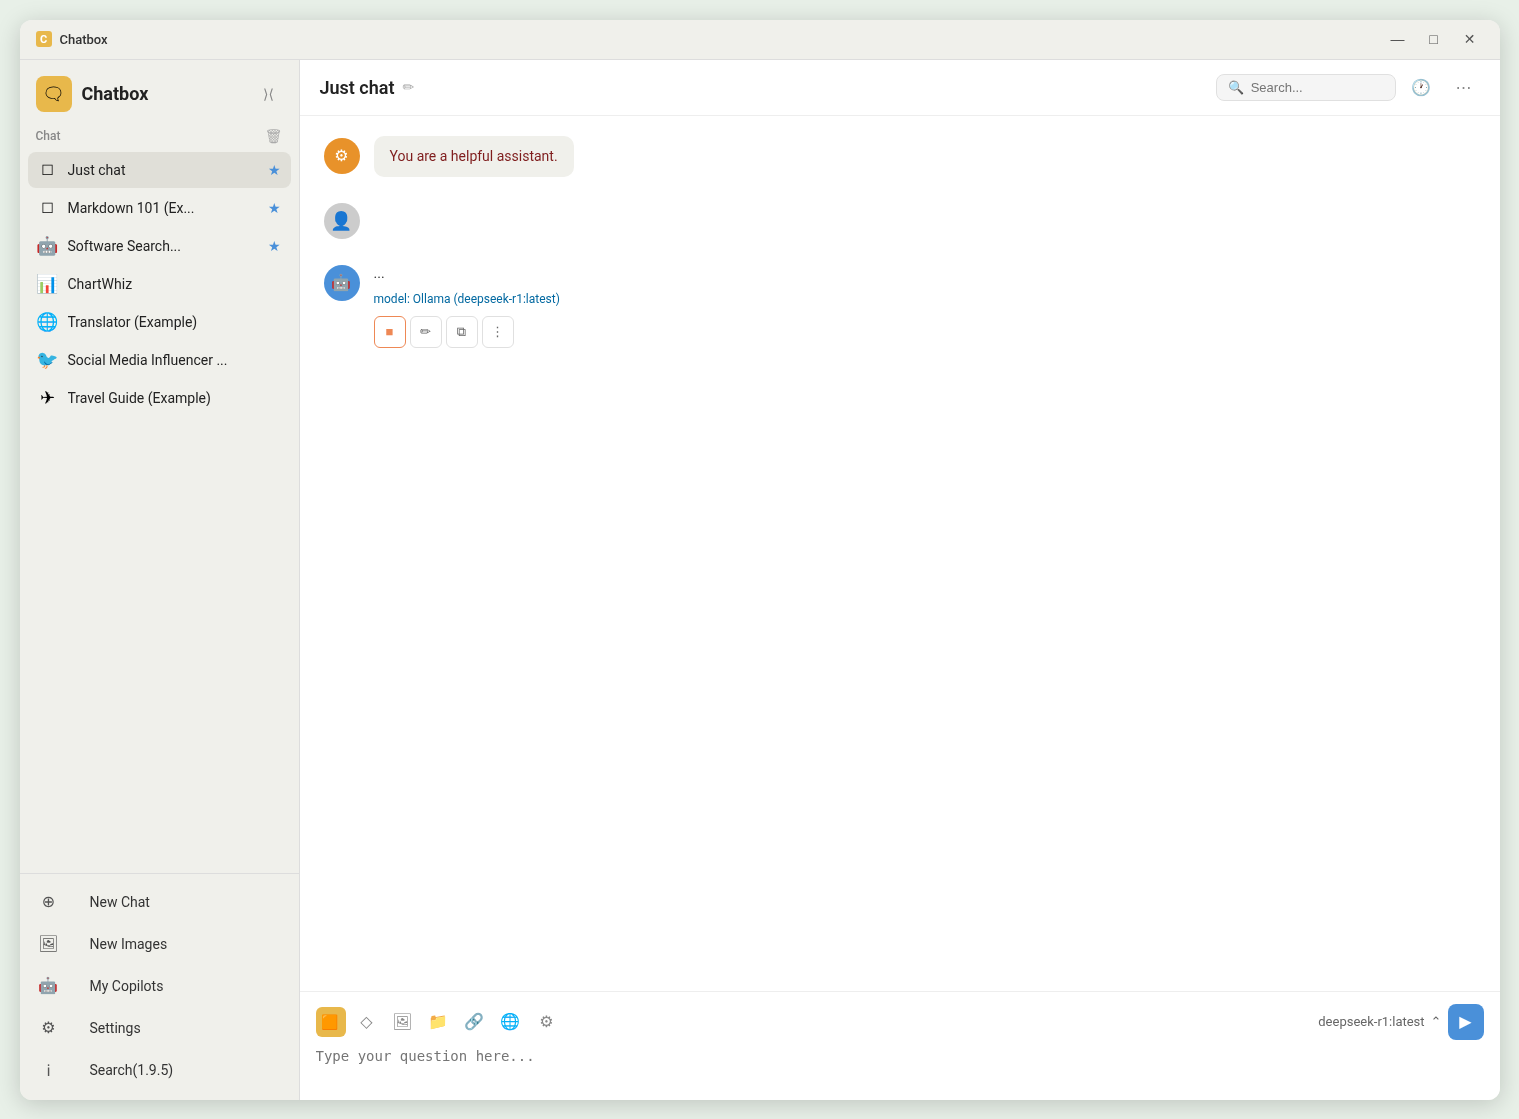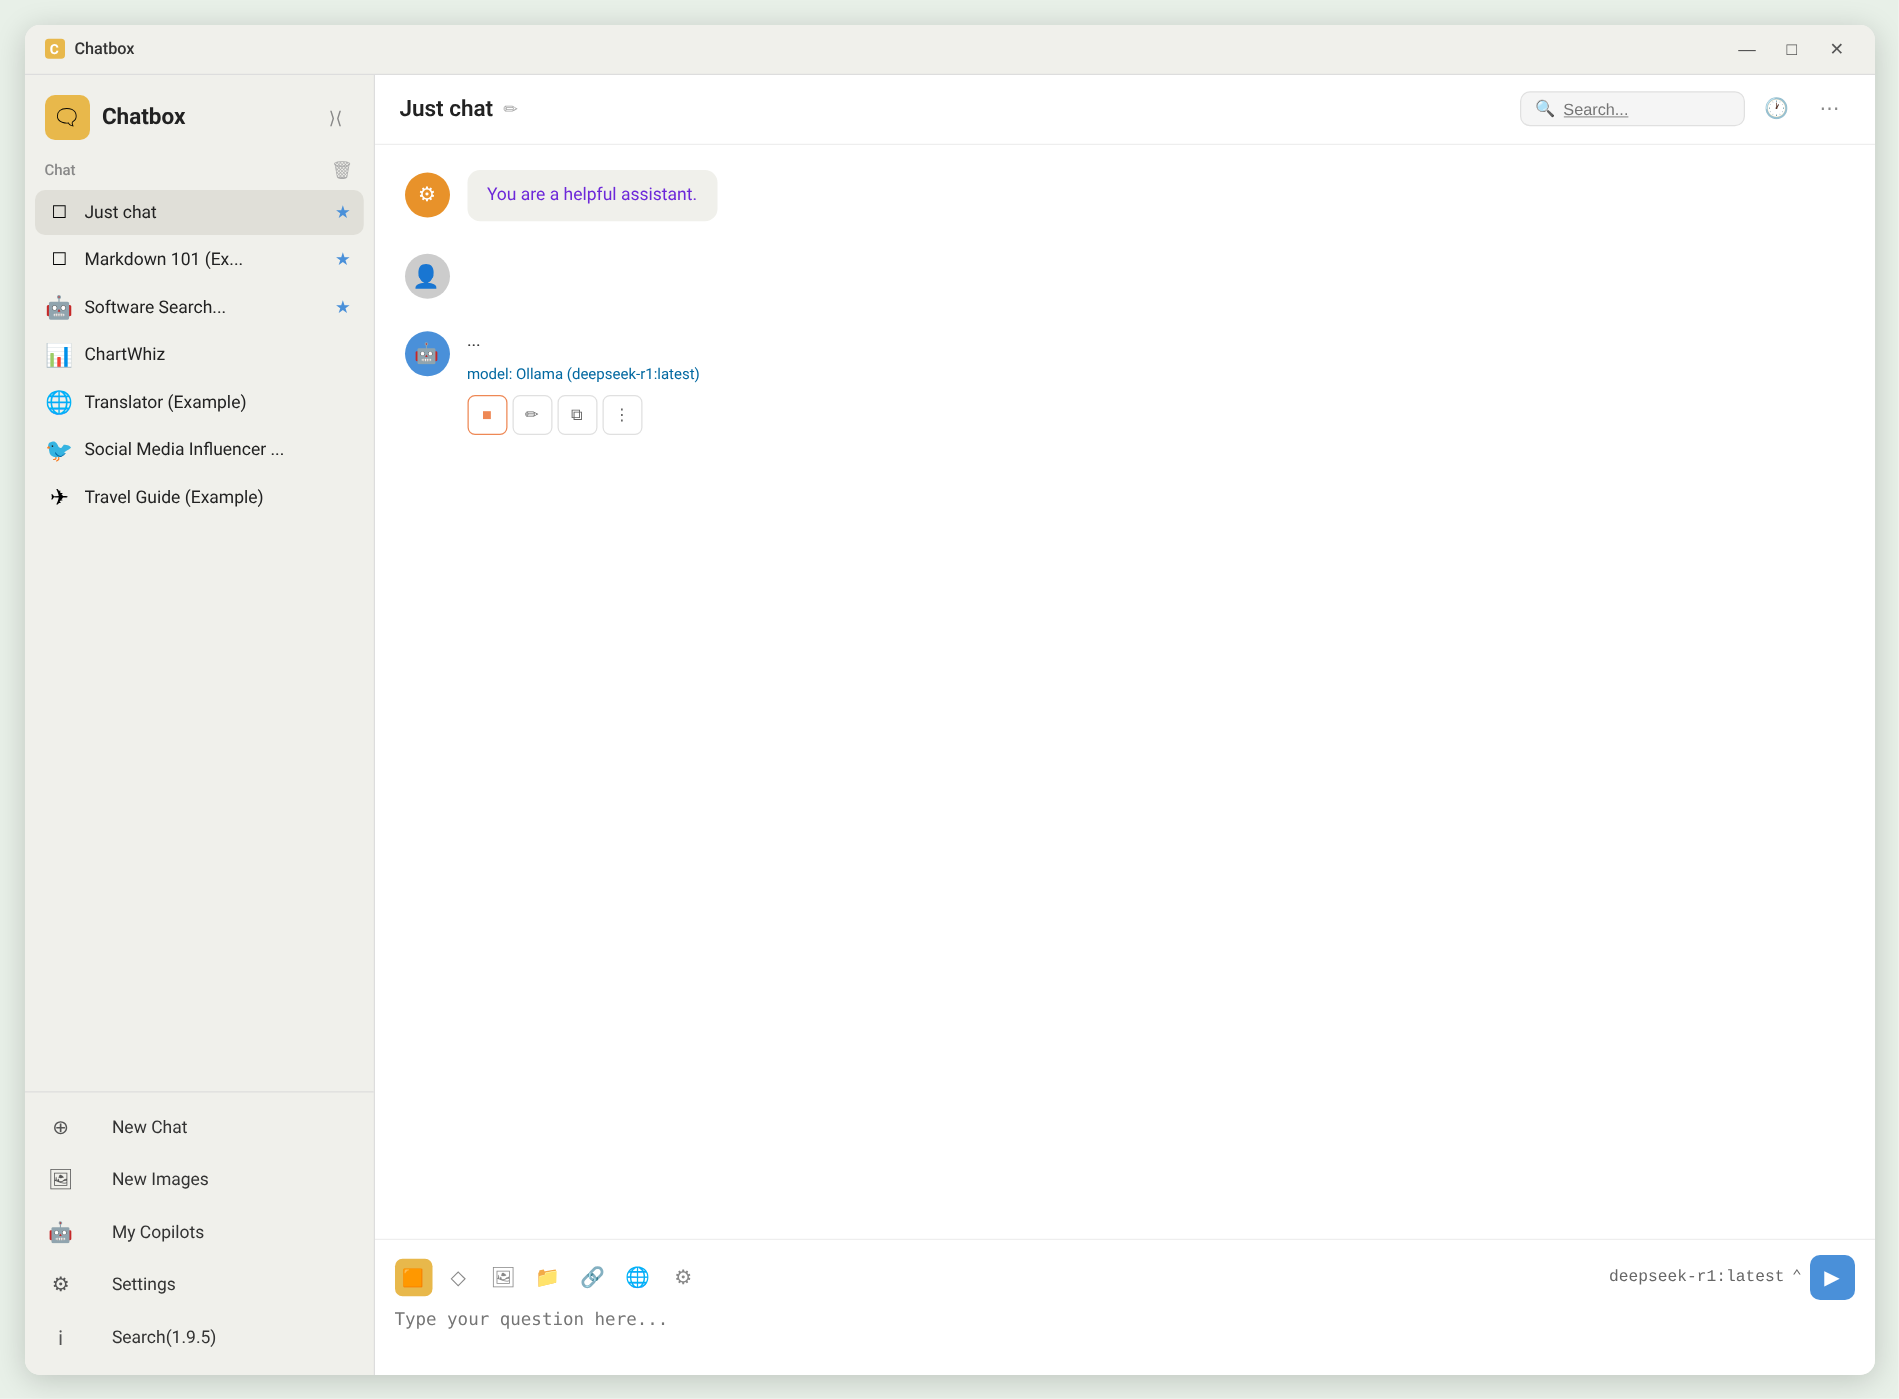--- a/index.html
+++ b/index.html
@@ -224,21 +224,20 @@
       width: 180px;
     }
     .search-icon { color: #aaa; font-size: 13px; }
     .search-input {
       background: transparent;
       border: none;
       outline: none;
       font-size: 13px;
       color: #999;
       width: 100%;
-      text-decoration: underline;
     }
     .header-icon-btn {
       background: transparent;
       border: none;
       cursor: pointer;
       color: #888;
       font-size: 16px;
       width: 32px; height: 32px;
       display: flex; align-items: center; justify-content: center;
       border-radius: 6px;
@@ -273,21 +272,21 @@
     }
     .avatar-assistant {
       background: #4a90d9;
       color: white;
     }
     .message-bubble {
       background: #f0f0eb;
       border-radius: 10px;
       padding: 10px 16px;
       font-size: 14px;
-      color: #6d28d9;
+      color: #7f1d1d;
       max-width: 600px;
       line-height: 1.5;
     }
     .message-bubble.user-bubble {
       background: #f0f0eb;
     }
     .message-meta {
       font-size: 12px;
       color: #0369a1;
       margin-top: 4px;
@@ -345,21 +344,20 @@
       color: white;
     }
     .model-selector {
       margin-left: auto;
       display: flex;
       align-items: center;
       gap: 4px;
       font-size: 13px;
       color: #666;
       cursor: pointer;
-      font-family: Liberation Mono, monospace;
     }
     .send-btn {
       width: 36px; height: 36px;
       background: #4a90d9;
       border: none;
       border-radius: 8px;
       cursor: pointer;
       color: white;
       font-size: 16px;
       display: flex; align-items: center; justify-content: center;

